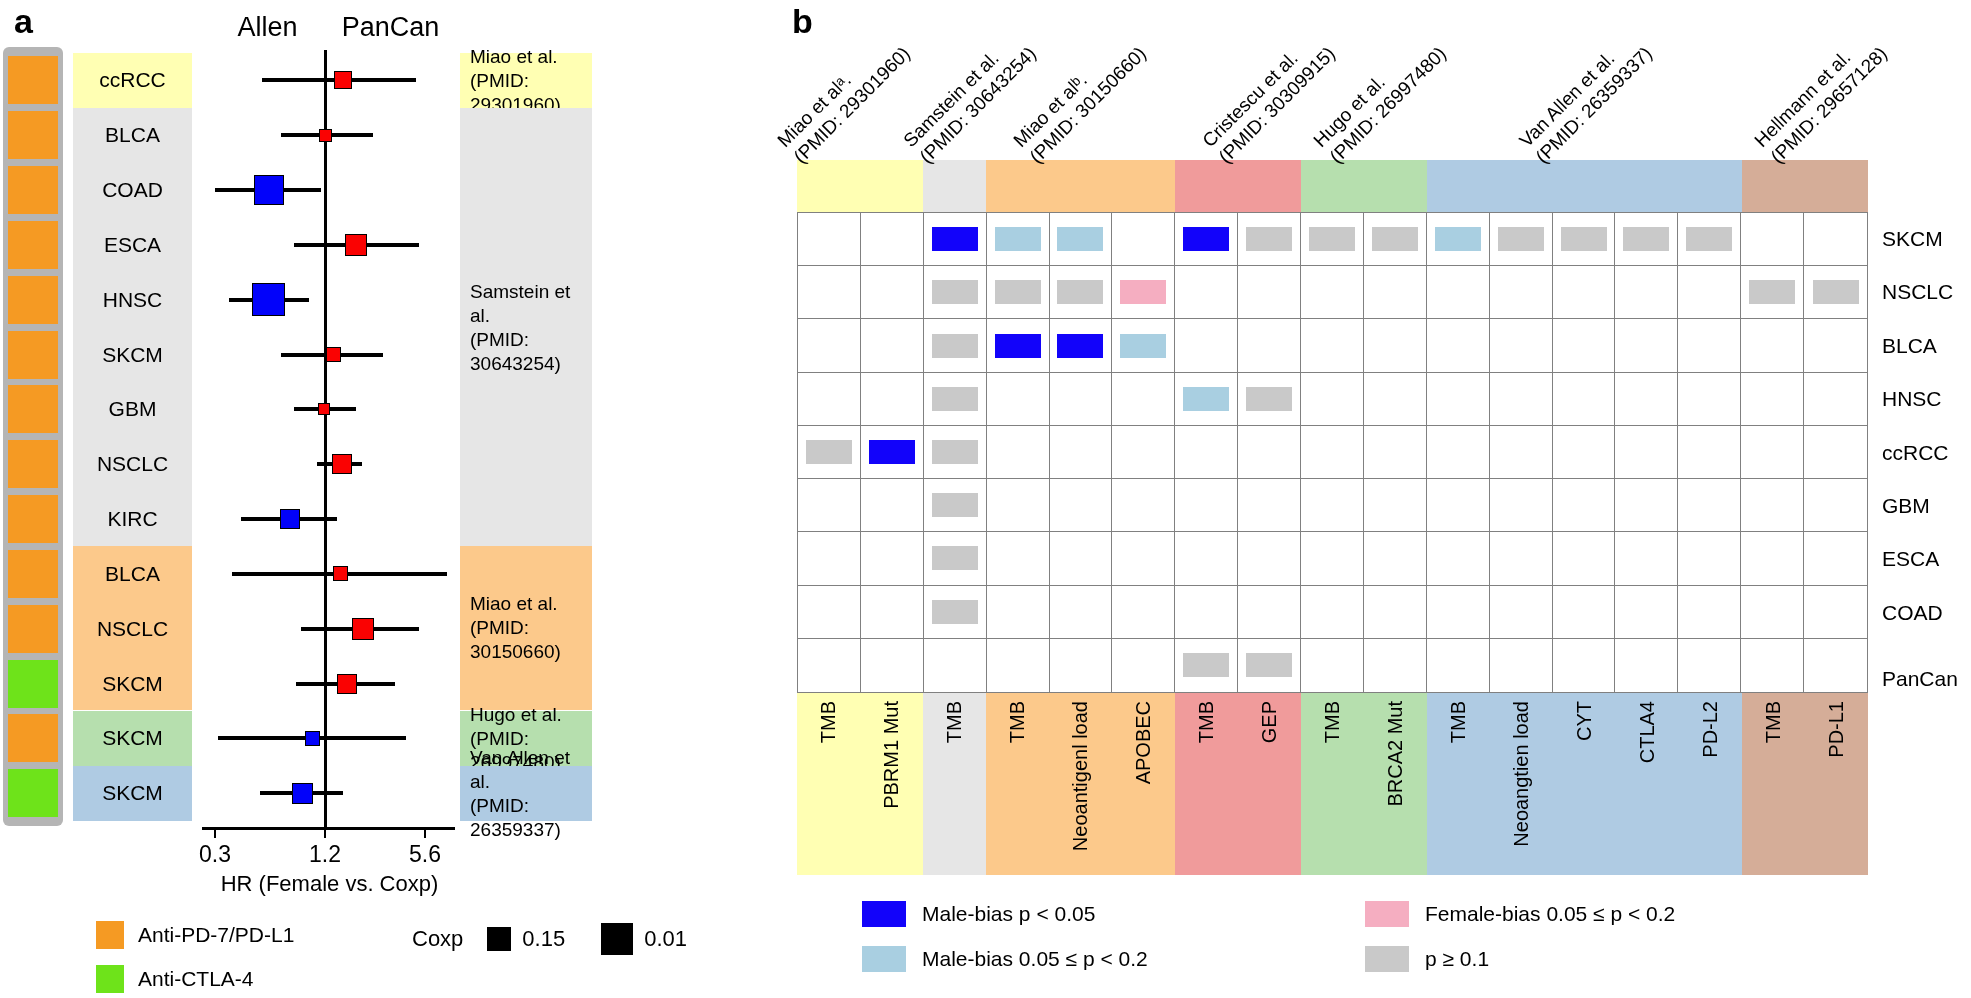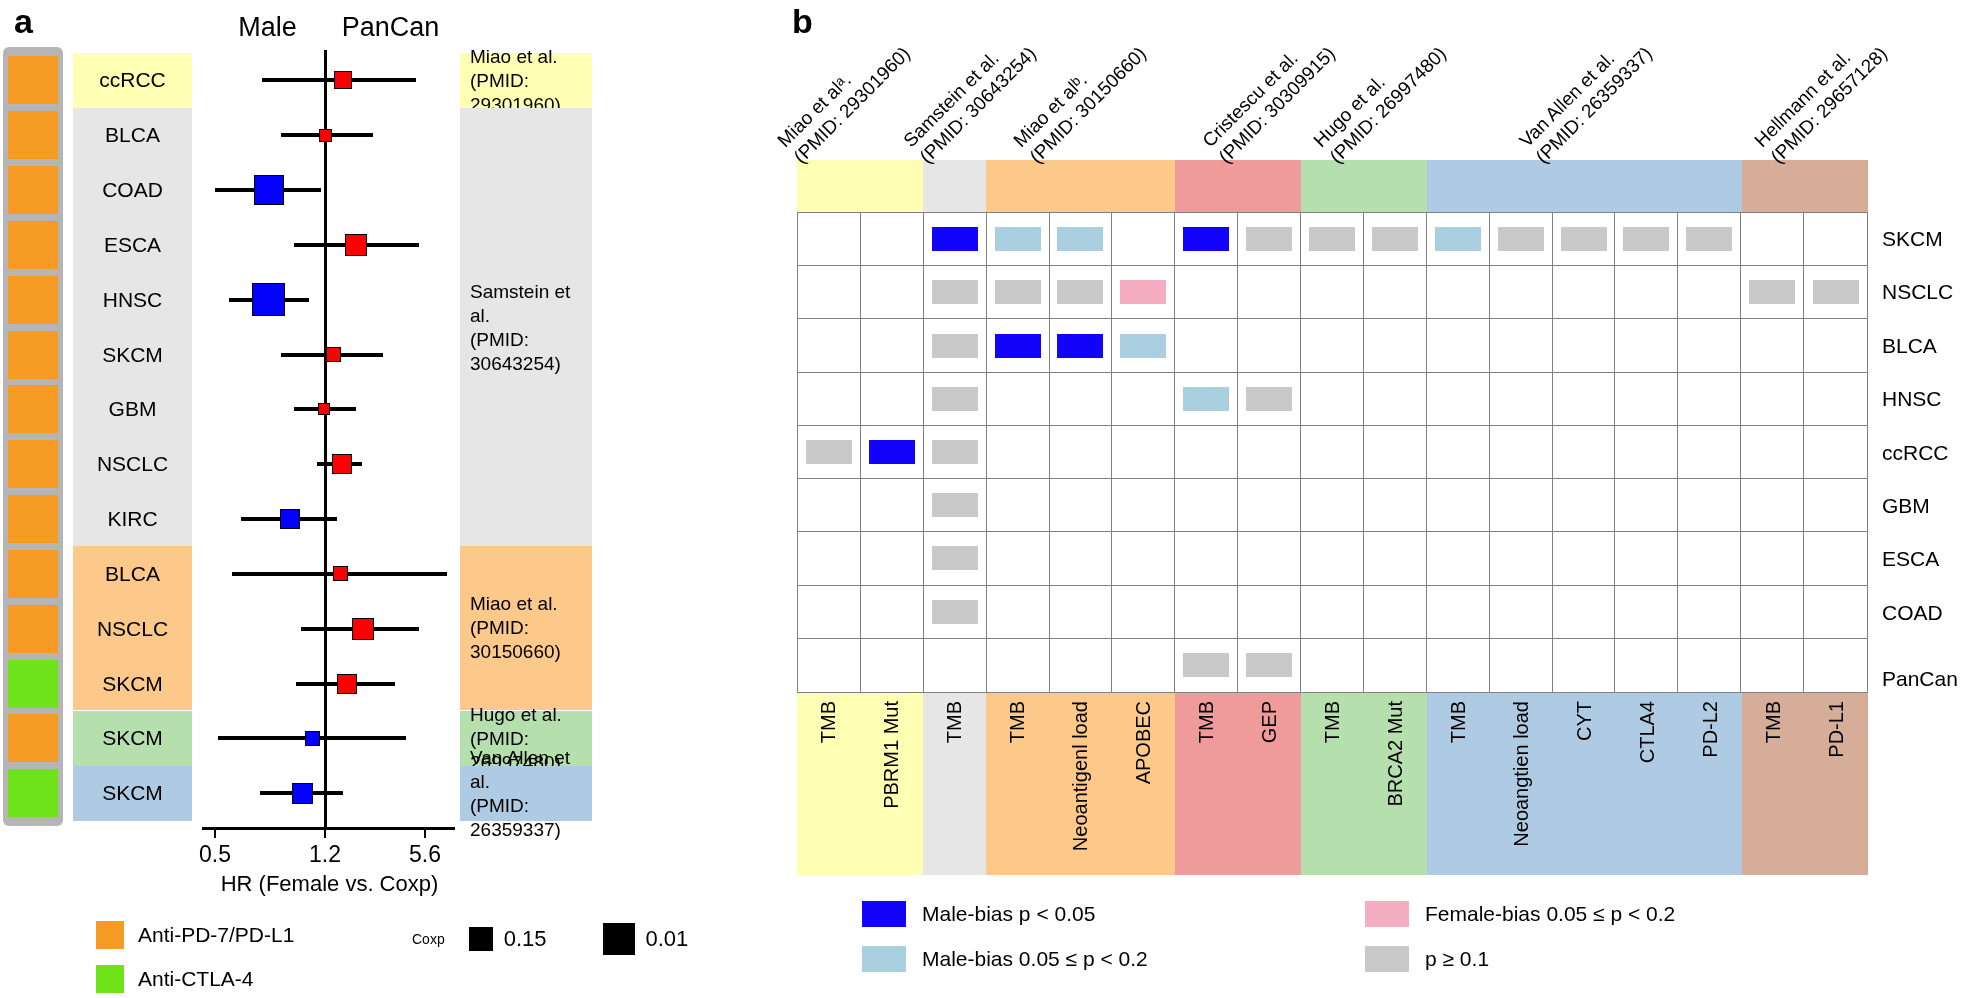--- a/index.html
+++ b/index.html
@@ -4,23 +4,23 @@
 <style>
   html,body{margin:0;padding:0;background:#fff;}
   #fig{position:relative;width:1971px;height:998px;background:#ffffff;overflow:hidden;
        font-family:"Liberation Sans","DejaVu Sans",sans-serif;color:#000;}
   .panel-label{position:absolute;font-size:34px;font-weight:bold;}
   .colhead{position:absolute;top:12px;width:125px;text-align:center;font-size:27px;}
   #male-header{left:205px;}
   #female-header{left:328px;}
   .axis-title{position:absolute;left:203px;top:871px;width:253px;text-align:center;font-size:22px;}
   .coxp-wrap{position:absolute;left:412px;top:919px;height:40px;display:flex;align-items:center;}
-  .coxp-label{font-size:14px;}
+  .coxp-label{font-size:22px;}
   .coxp-item{display:flex;align-items:center;margin-left:24px;}
-  .coxp-item + .coxp-item{margin-left:56px;}
+  .coxp-item + .coxp-item{margin-left:36px;}
   .coxp-sq{background:#000;}
   .coxp-val{font-size:22px;margin-left:11px;}
   .vtext{position:absolute;writing-mode:vertical-rl;transform:rotate(180deg);
          font-size:20px;white-space:nowrap;line-height:24px;}
   .rot-wrap{position:absolute;width:0;height:0;}
   .rot-inner{position:absolute;left:0;bottom:0;white-space:nowrap;font-size:19px;line-height:23px;
              transform:rotate(-45deg);transform-origin:left bottom;}
   .grid{position:absolute;left:797px;top:212px;width:1071px;height:481px;background:#fff;
         border:1px solid #808080;box-sizing:border-box;display:grid;
         grid-template-columns:repeat(17,1fr);grid-template-rows:repeat(9,1fr);}
@@ -40,21 +40,21 @@
   .studytxt{position:absolute;left:460px;width:132px;display:flex;flex-direction:column;
             justify-content:center;padding-left:10px;box-sizing:border-box;font-size:19px;line-height:24px;}
   .ticklab{position:absolute;width:60px;text-align:center;font-size:23px;top:841px;}
 </style>
 </head>
 <body>
 
 <div id="fig">
 
   <div class="panel-label" style="left:14px;top:2px;">a</div>
-  <div id="male-header" class="colhead">Male</div>
+  <div id="male-header" class="colhead">Allen</div>
   <div id="female-header" class="colhead">PanCan</div>
   <div id="therapy-strip">
       <div style="position: absolute; left: 3px; top: 47px; width: 60px; height: 779px; background: rgb(181, 181, 181); border-radius: 6px;"></div>
       <div style="position: absolute; left: 8px; top: 56px; width: 50px; height: 48px; background: rgb(245, 154, 35);"></div>
       <div style="position: absolute; left: 8px; top: 111px; width: 50px; height: 48px; background: rgb(245, 154, 35);"></div>
       <div style="position: absolute; left: 8px; top: 166px; width: 50px; height: 48px; background: rgb(245, 154, 35);"></div>
       <div style="position: absolute; left: 8px; top: 221px; width: 50px; height: 48px; background: rgb(245, 154, 35);"></div>
       <div style="position: absolute; left: 8px; top: 276px; width: 50px; height: 48px; background: rgb(245, 154, 35);"></div>
       <div style="position: absolute; left: 8px; top: 331px; width: 50px; height: 48px; background: rgb(245, 154, 35);"></div>
       <div style="position: absolute; left: 8px; top: 385px; width: 50px; height: 48px; background: rgb(245, 154, 35);"></div>
@@ -141,21 +141,21 @@
       </div>
       <div style="position: absolute; left: 460px; top: 766px; width: 132px; height: 55px; background: rgb(175, 203, 227);"></div>
       <div class="studytxt" style="position: absolute; top: 766px; height: 55px;">
         <div>Van Allen et al.</div>
         <div>(PMID: 26359337)</div>
       </div>
     </div>
   <div id="axis-a">
       <div style="position: absolute; left: 202px; top: 827px; width: 253px; height: 3px; background: rgb(0, 0, 0);"></div>
       <div style="position: absolute; left: 214px; top: 827px; width: 2px; height: 11px; background: rgb(0, 0, 0);"></div>
-      <div class="ticklab" style="position: absolute; left: 185px;">0.5</div>
+      <div class="ticklab" style="position: absolute; left: 185px;">0.3</div>
       <div style="position: absolute; left: 324px; top: 827px; width: 2px; height: 11px; background: rgb(0, 0, 0);"></div>
       <div class="ticklab" style="position: absolute; left: 295px;">1.2</div>
       <div style="position: absolute; left: 424px; top: 827px; width: 2px; height: 11px; background: rgb(0, 0, 0);"></div>
       <div class="ticklab" style="position: absolute; left: 395px;">5.6</div>
     </div>
   <div class="axis-title">HR (Female vs. Coxp)</div>
   <div id="therapy-legend">
       <div class="tleg" style="position: absolute; left: 96px; top: 921px;">
         <span class="sw" style="background: rgb(245, 154, 35);"></span>
         <span class="tx">Anti-PD-7/PD-L1</span>

